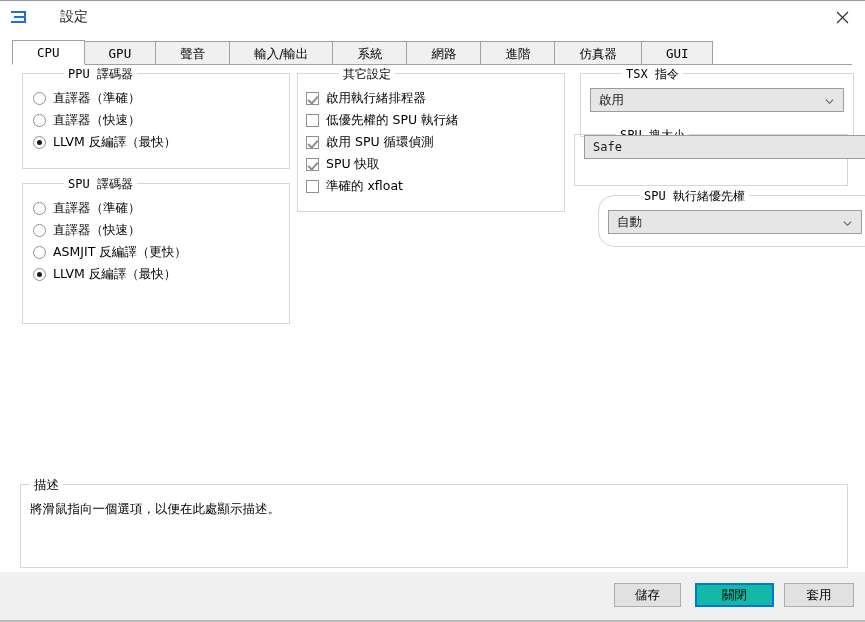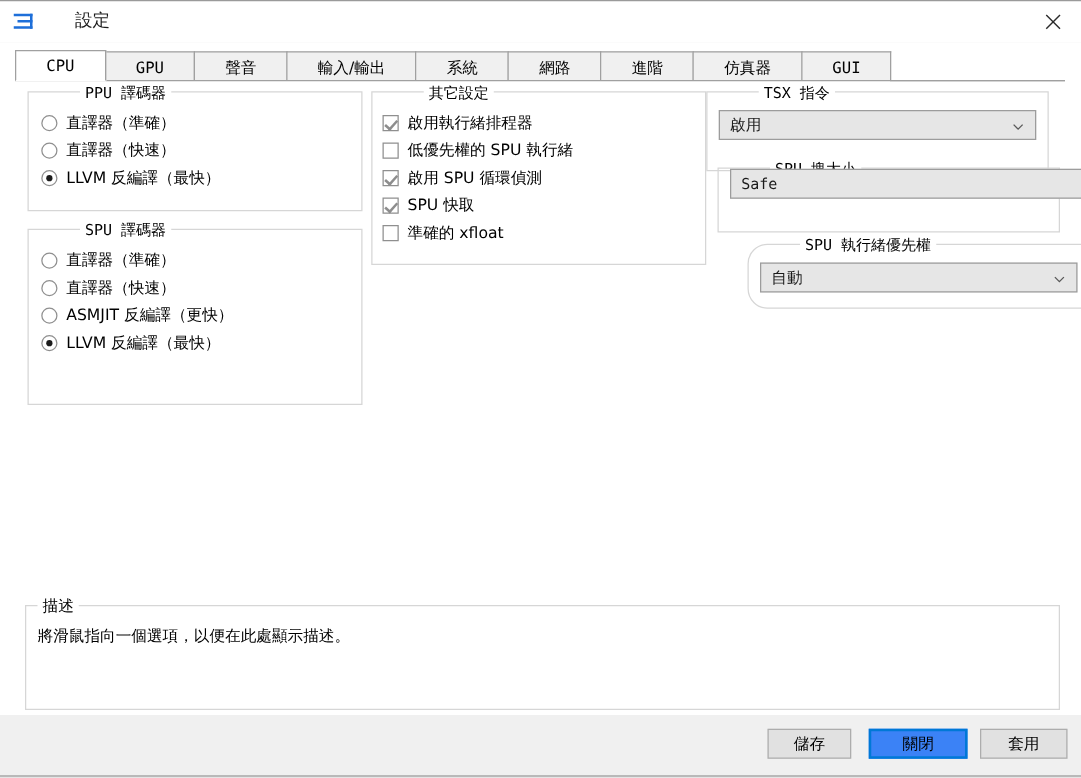--- a/index.html
+++ b/index.html
@@ -275,21 +275,21 @@
     box-sizing: border-box;
     display: flex;
     align-items: center;
     justify-content: center;
     font-size: 12.5px;
     color: #000;
     cursor: default;
   }
   .btn.focus {
     border: 2px solid #0078d7;
-    background: #3b82f6;
+    background: #14b8a6;
   }
   .bottom-edge {
     position: absolute;
     left: 0;
     top: 620px;
     width: 865px;
     height: 2px;
     background: #b9b9b9;
   }
   .top-edge {
@@ -393,21 +393,21 @@
           <span class="checkbox checked"></span>
           <span class="lbl">SPU 快取</span>
         </div>
         <div class="row">
           <span class="checkbox"></span>
           <span class="lbl">準確的 xfloat</span>
         </div>
       </div>
     </div>
 
-    <div class="group" style="left:565px; top:39px; width:274px; height:64px;">
+    <div class="group" style="left:580px; top:39px; width:274px; height:64px;">
       <span class="legend">TSX 指令</span>
       <div class="combo" style="position:absolute; left:9px; top:14px; width:254px;">
         <span class="value">啟用</span>
         <svg class="arrow" viewBox="0 0 10 10">
           <polyline points="1,3 5,7 9,3" fill="none" stroke="#5a5a5a" stroke-width="1.2"></polyline>
         </svg>
       </div>
     </div>
 
     <div class="group" style="left:574px; top:100px; width:274px; height:52px;">

